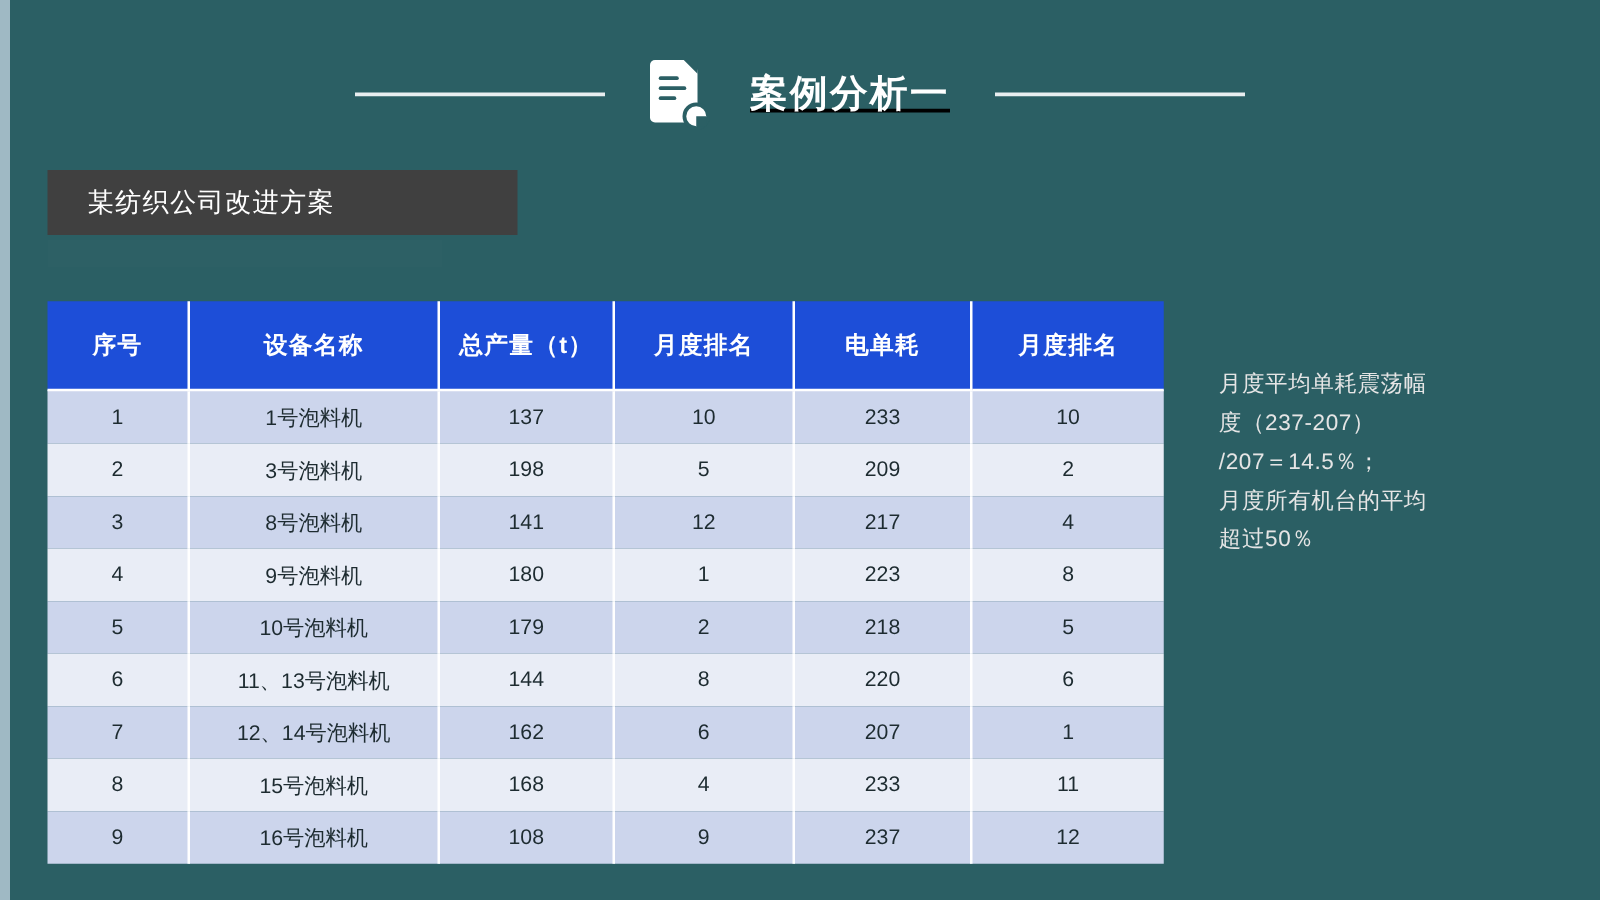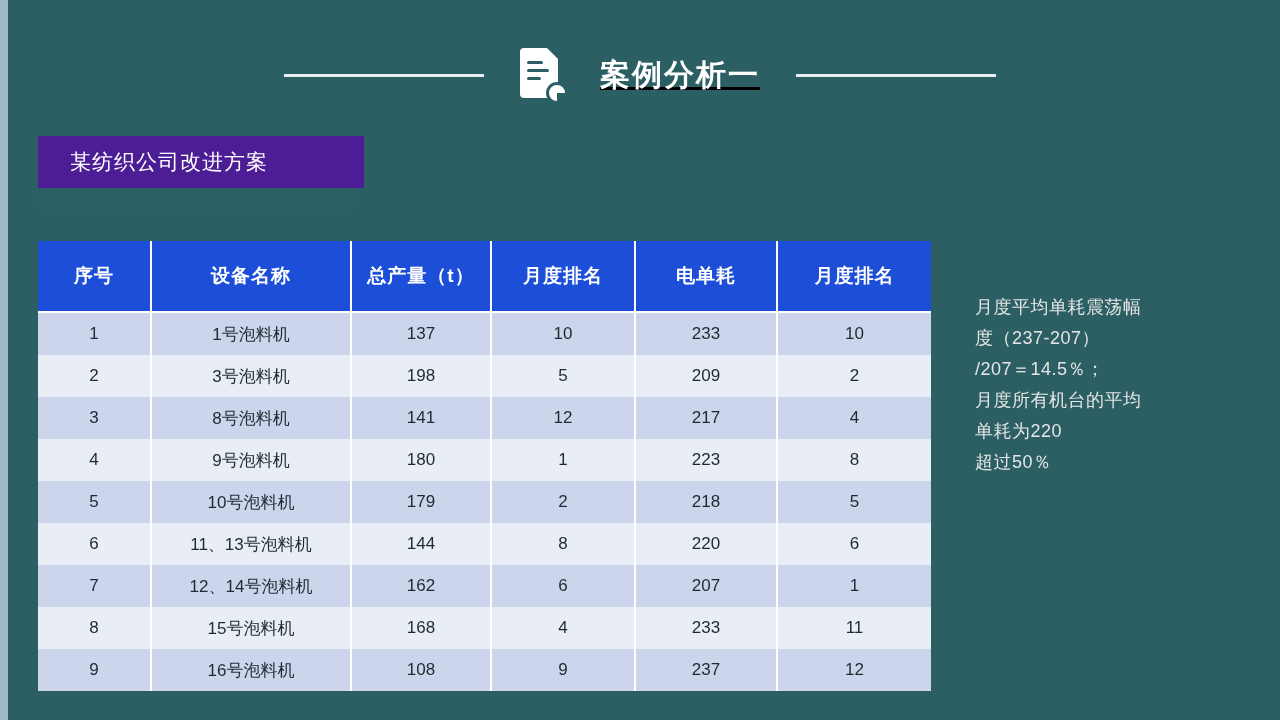--- a/index.html
+++ b/index.html
@@ -96,23 +96,23 @@
     font-size: 30px;
     font-weight: bold;
     letter-spacing: 2px;
     white-space: nowrap;
   }
 
   
   .chip {
     position: absolute;
     left: 38px; top: 136px;
-    width: 326px;
+    width: 376px;
     height: 52px;
-    background: #4c1d95;
+    background: #404040;
     display: flex;
     align-items: center;
   }
   .chip-text {
     color: #ffffff;
     font-size: 21px;
     padding-left: 32px;
     letter-spacing: 1px;
   }
   .chip-shadow {
@@ -300,15 +300,14 @@
       </tr>
     </tbody>
   </table>
 </div>
 
 <div class="note">
   <p>月度平均单耗震荡幅</p>
   <p>度（237-207）</p>
   <p>/207＝14.5％；</p>
   <p>月度所有机台的平均</p>
-  <p>单耗为220</p>
   <p>超过50％</p>
 </div>
 
 </body></html>

